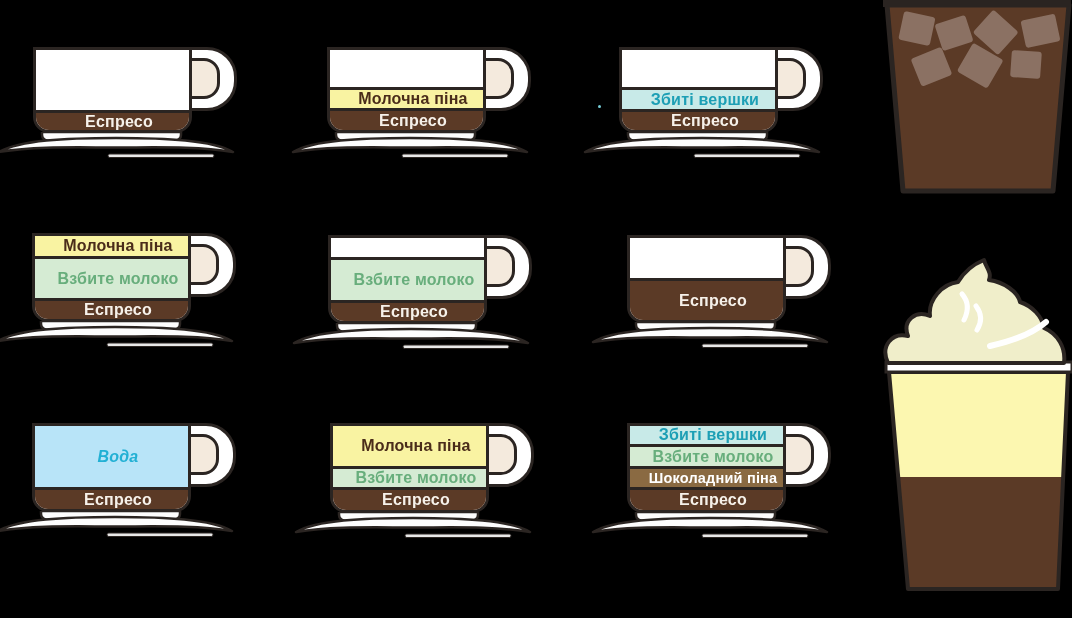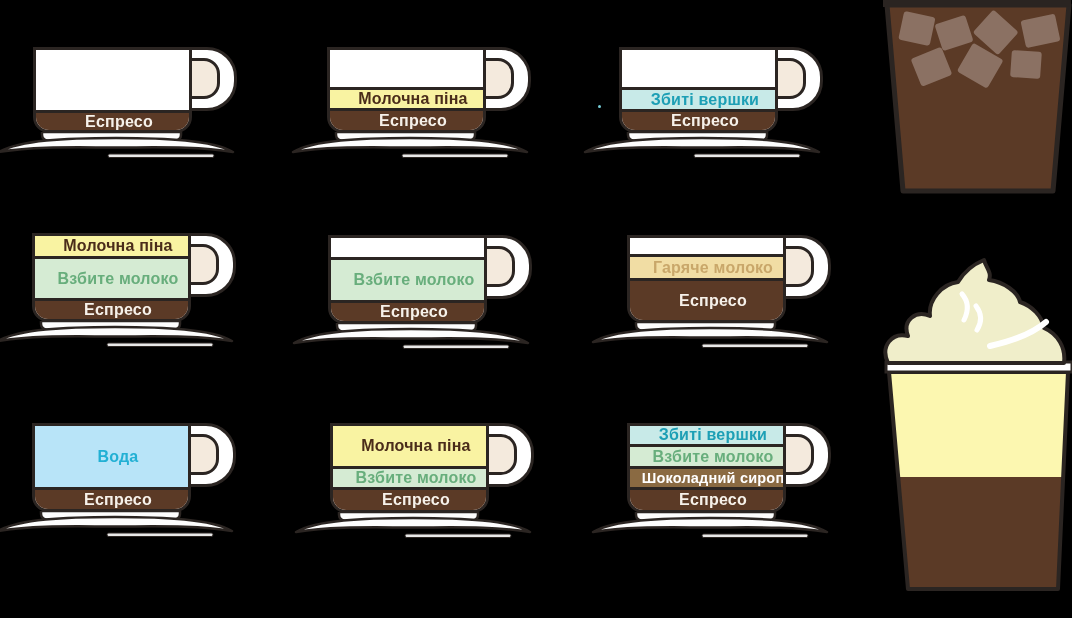--- a/index.html
+++ b/index.html
@@ -153,37 +153,34 @@
       <div class="handle" style="left: 777px; top: 235px;">
         <div class="hole" style="background: rgb(244, 234, 221);"></div>
       </div>
       <div class="saucer" style="left: 590px; top: 322px;"><svg width="240" height="27" viewBox="0 0 240 27">
           <path d="M46,0 h139 v3 q0,6 -9,6 h-121 q-9,0 -9,-6 z" fill="#fdfdfd" stroke="#2b2522" stroke-width="2.5"></path>
           <path d="M3,20 C24,8 70,6 120,6 C170,6 216,8 237,20 C200,14 160,15.5 120,15.5 C80,15.5 40,14 3,20 Z" fill="#fdfdfd" stroke="#2b2522" stroke-width="2.5" stroke-linejoin="round"></path>
           <rect x="112" y="22" width="106" height="3.5" rx="1.75" fill="#e8e8e8" stroke="#2b2522" stroke-width="1"></rect>
         </svg></div>
       <div class="cup" style="left: 627px; top: 235px; height: 88px; background: rgb(255, 255, 255); border-color: rgb(43, 37, 34);">
         <div class="fill-space"></div>
-        <div class="layer" style="background: rgb(241, 221, 164); border-top: 3px solid rgb(43, 37, 34); height: 24px;">
-          <span style="color: rgb(201, 167, 106);">Гаряче молоко</span>
-        </div>
         <div class="layer" style="background: rgb(91, 58, 38); border-top: 3px solid rgb(43, 37, 34); height: 42px;">
           <span style="color: rgb(246, 241, 234);">Еспресо</span>
         </div>
       </div>
       <div class="handle" style="left: 182px; top: 423px;">
         <div class="hole" style="background: rgb(244, 234, 221);"></div>
       </div>
       <div class="saucer" style="left: -5px; top: 511px;"><svg width="240" height="27" viewBox="0 0 240 27">
           <path d="M46,0 h139 v3 q0,6 -9,6 h-121 q-9,0 -9,-6 z" fill="#fdfdfd" stroke="#2b2522" stroke-width="2.5"></path>
           <path d="M3,20 C24,8 70,6 120,6 C170,6 216,8 237,20 C200,14 160,15.5 120,15.5 C80,15.5 40,14 3,20 Z" fill="#fdfdfd" stroke="#2b2522" stroke-width="2.5" stroke-linejoin="round"></path>
           <rect x="112" y="22" width="106" height="3.5" rx="1.75" fill="#e8e8e8" stroke="#2b2522" stroke-width="1"></rect>
         </svg></div>
       <div class="cup" style="left: 32px; top: 423px; height: 89px; background: rgb(255, 255, 255); border-color: rgb(43, 37, 34);">
-        <div class="layer" style="background: rgb(184, 228, 248); flex: 1 1 auto;">
+        <div class="layer" style="background: rgb(184, 228, 248); flex: 1 1 auto; font-style: italic;">
           <span style="color: rgb(34, 176, 212);">Вода</span>
         </div>
         <div class="layer" style="background: rgb(91, 58, 38); border-top: 3px solid rgb(43, 37, 34); height: 22px;">
           <span style="color: rgb(246, 241, 234);">Еспресо</span>
         </div>
       </div>
       <div class="handle" style="left: 480px; top: 423px;">
         <div class="hole" style="background: rgb(244, 234, 221);"></div>
       </div>
       <div class="saucer" style="left: 293px; top: 512px;"><svg width="240" height="27" viewBox="0 0 240 27">
@@ -211,21 +208,21 @@
           <rect x="112" y="22" width="106" height="3.5" rx="1.75" fill="#e8e8e8" stroke="#2b2522" stroke-width="1"></rect>
         </svg></div>
       <div class="cup" style="left: 627px; top: 423px; height: 90px; background: rgb(255, 255, 255); border-color: rgb(43, 37, 34);">
         <div class="layer" style="background: rgb(200, 234, 232); flex: 1 1 auto;">
           <span style="color: rgb(29, 159, 181);">Збиті вершки</span>
         </div>
         <div class="layer" style="background: rgb(213, 235, 211); border-top: 3px solid rgb(43, 37, 34); height: 22px;">
           <span style="color: rgb(104, 174, 124);">Взбите молоко</span>
         </div>
         <div class="layer" style="background: rgb(138, 106, 66); border-top: 3px solid rgb(43, 37, 34); height: 21px;">
-          <span class="small" style="color: rgb(255, 255, 255);">Шоколадний сироп</span>
+          <span class="small" style="color: rgb(255, 255, 255);">Шоколадний піна</span>
         </div>
         <div class="layer" style="background: rgb(91, 58, 38); border-top: 3px solid rgb(43, 37, 34); height: 23px;">
           <span style="color: rgb(246, 241, 234);">Еспресо</span>
         </div>
       </div>
     </div>
 
   <div id="speck" style="left: 598px; top: 105px; background: rgb(118, 206, 216);"></div>
 
   <svg id="iced-glass" class="glass-svg" width="202" height="196" viewBox="0 0 202 196" style="left: 872px; top: 0px;">

